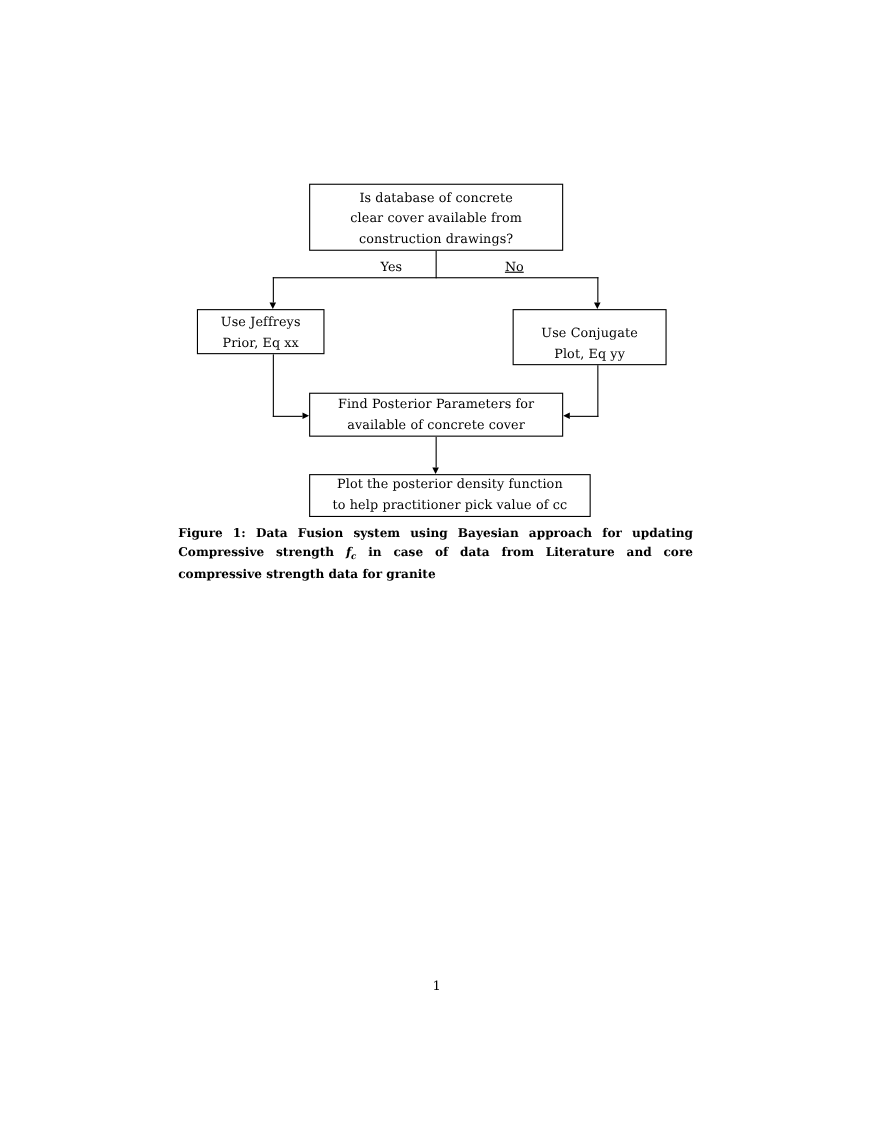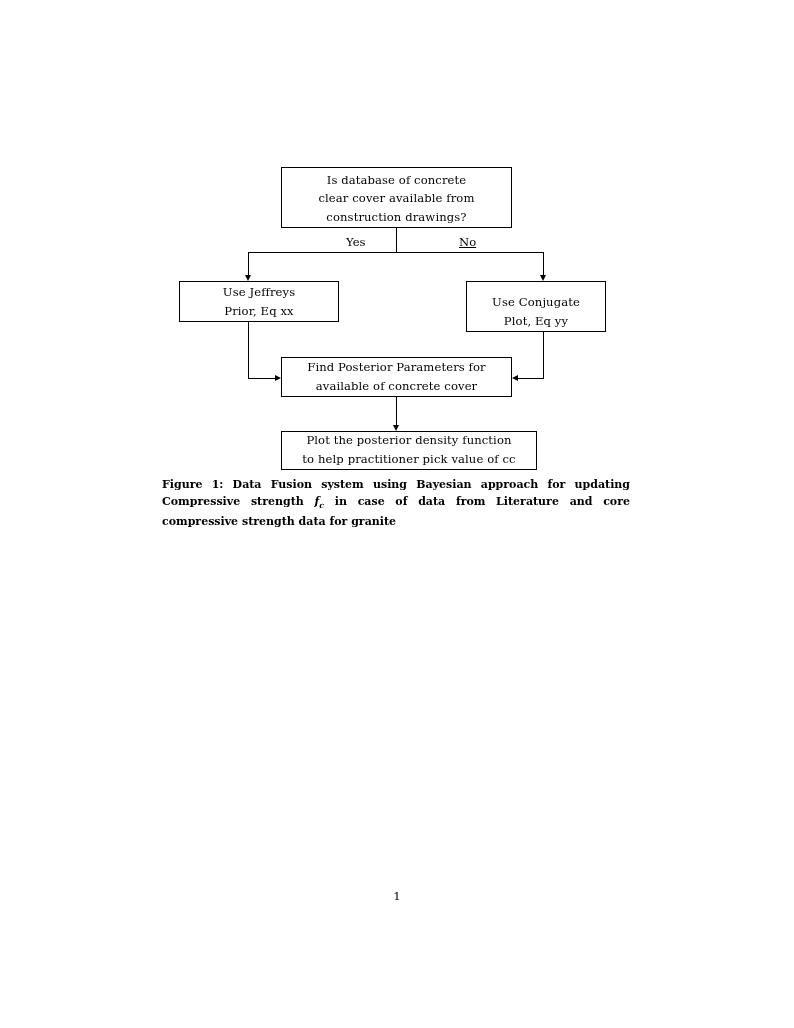--- a/index.html
+++ b/index.html
@@ -47,21 +47,21 @@
     line-height: 1.62;
     letter-spacing: 0.1px;
     text-align: center;
     white-space: nowrap;
     z-index: 3;
   }
   .node .ln { display: block; }
 
   
   #node-question  { left: 281px; top: 167px; width: 231px; height: 61px; }
-  #node-jeffreys  { left: 179px; top: 281px; width: 160px; height: 41px; }
+  #node-jeffreys  { left: 179px; top: 281px; width: 116px; height: 41px; }
   #node-conjugate { left: 466px; top: 281px; width: 140px; height: 51px; }
   #node-posterior { left: 281px; top: 357px; width: 231px; height: 40px; }
   #node-plot      { left: 281px; top: 431px; width: 256px; height: 39px; }
 
   
   .edge-v, .edge-h {
     position: absolute;
     background: #000000;
     z-index: 1;
   }

